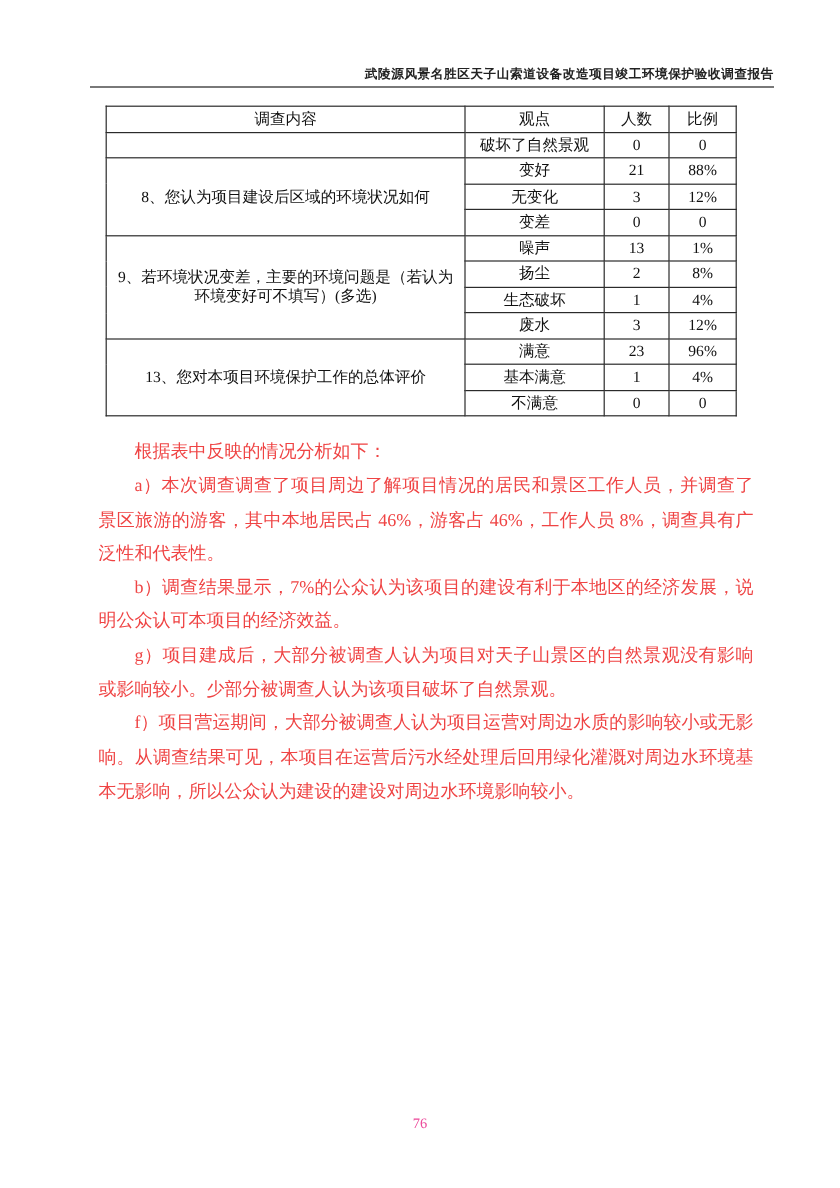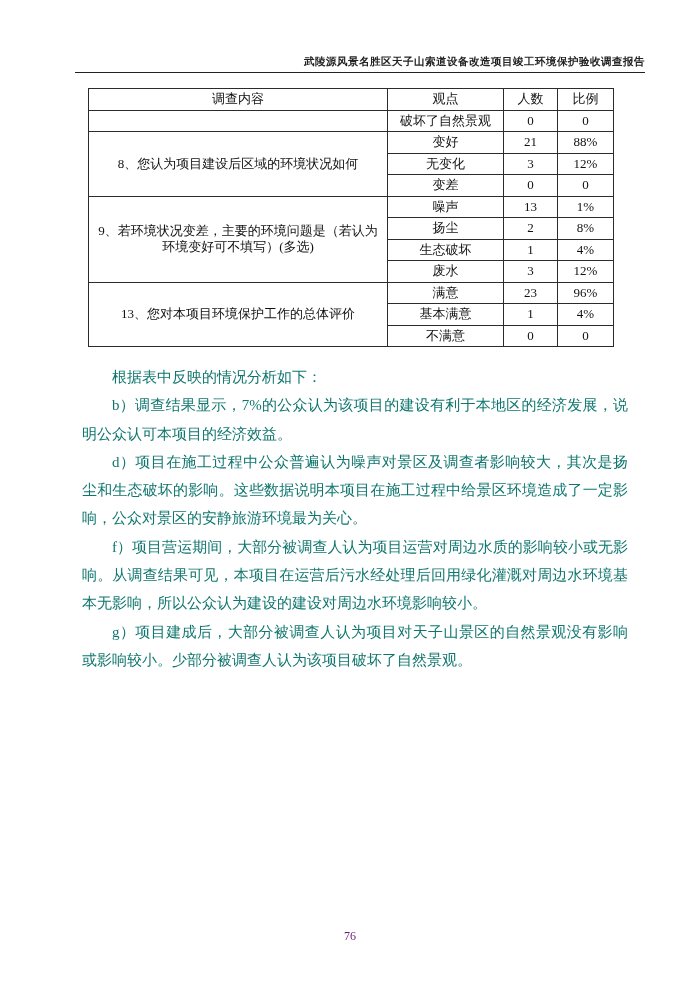--- a/index.html
+++ b/index.html
@@ -51,36 +51,36 @@
   }
   table.survey { border: 1.5px solid #1c1c1c; }
   table.survey td.q { padding: 0 6px; }
 
   
   .analysis {
     margin: 16px 72px 0 82px;
     font-size: 15px;
     line-height: 28.3px;
     text-align: justify;
-    color: #0f766e;
+    color: #ef4444;
   }
   .analysis p {
     margin: 0;
     text-indent: 2em;
   }
 
   
   .page-footer {
     position: absolute;
     left: 0;
     right: 0;
     bottom: 46px;
     text-align: center;
     font-size: 12px;
-    color: #701a75;
+    color: #ec4899;
   }
 </style>
 </head>
 <body>
 
 <div class="page">
 
   <div class="page-header">武陵源风景名胜区天子山索道设备改造项目竣工环境保护验收调查报告</div>
   <div class="header-rule"></div>
 
@@ -158,22 +158,22 @@
           <td>不满意</td>
           <td>0</td>
           <td>0</td>
         </tr>
       </tbody>
   </table>
 
   <div class="analysis">
     <div>
         <p>根据表中反映的情况分析如下：</p>
+        <p>a）本次调查调查了项目周边了解项目情况的居民和景区工作人员，并调查了景区旅游的游客，其中本地居民占 46%，游客占 46%，工作人员 8%，调查具有广泛性和代表性。</p>
         <p>b）调查结果显示，7%的公众认为该项目的建设有利于本地区的经济发展，说明公众认可本项目的经济效益。</p>
-        <p>d）项目在施工过程中公众普遍认为噪声对景区及调查者影响较大，其次是扬尘和生态破坏的影响。这些数据说明本项目在施工过程中给景区环境造成了一定影响，公众对景区的安静旅游环境最为关心。</p>
+        <p>g）项目建成后，大部分被调查人认为项目对天子山景区的自然景观没有影响或影响较小。少部分被调查人认为该项目破坏了自然景观。</p>
         <p>f）项目营运期间，大部分被调查人认为项目运营对周边水质的影响较小或无影响。从调查结果可见，本项目在运营后污水经处理后回用绿化灌溉对周边水环境基本无影响，所以公众认为建设的建设对周边水环境影响较小。</p>
-        <p>g）项目建成后，大部分被调查人认为项目对天子山景区的自然景观没有影响或影响较小。少部分被调查人认为该项目破坏了自然景观。</p>
       </div>
   </div>
 
   <div class="page-footer">76</div>
 
 </div>
 
 </body></html>

